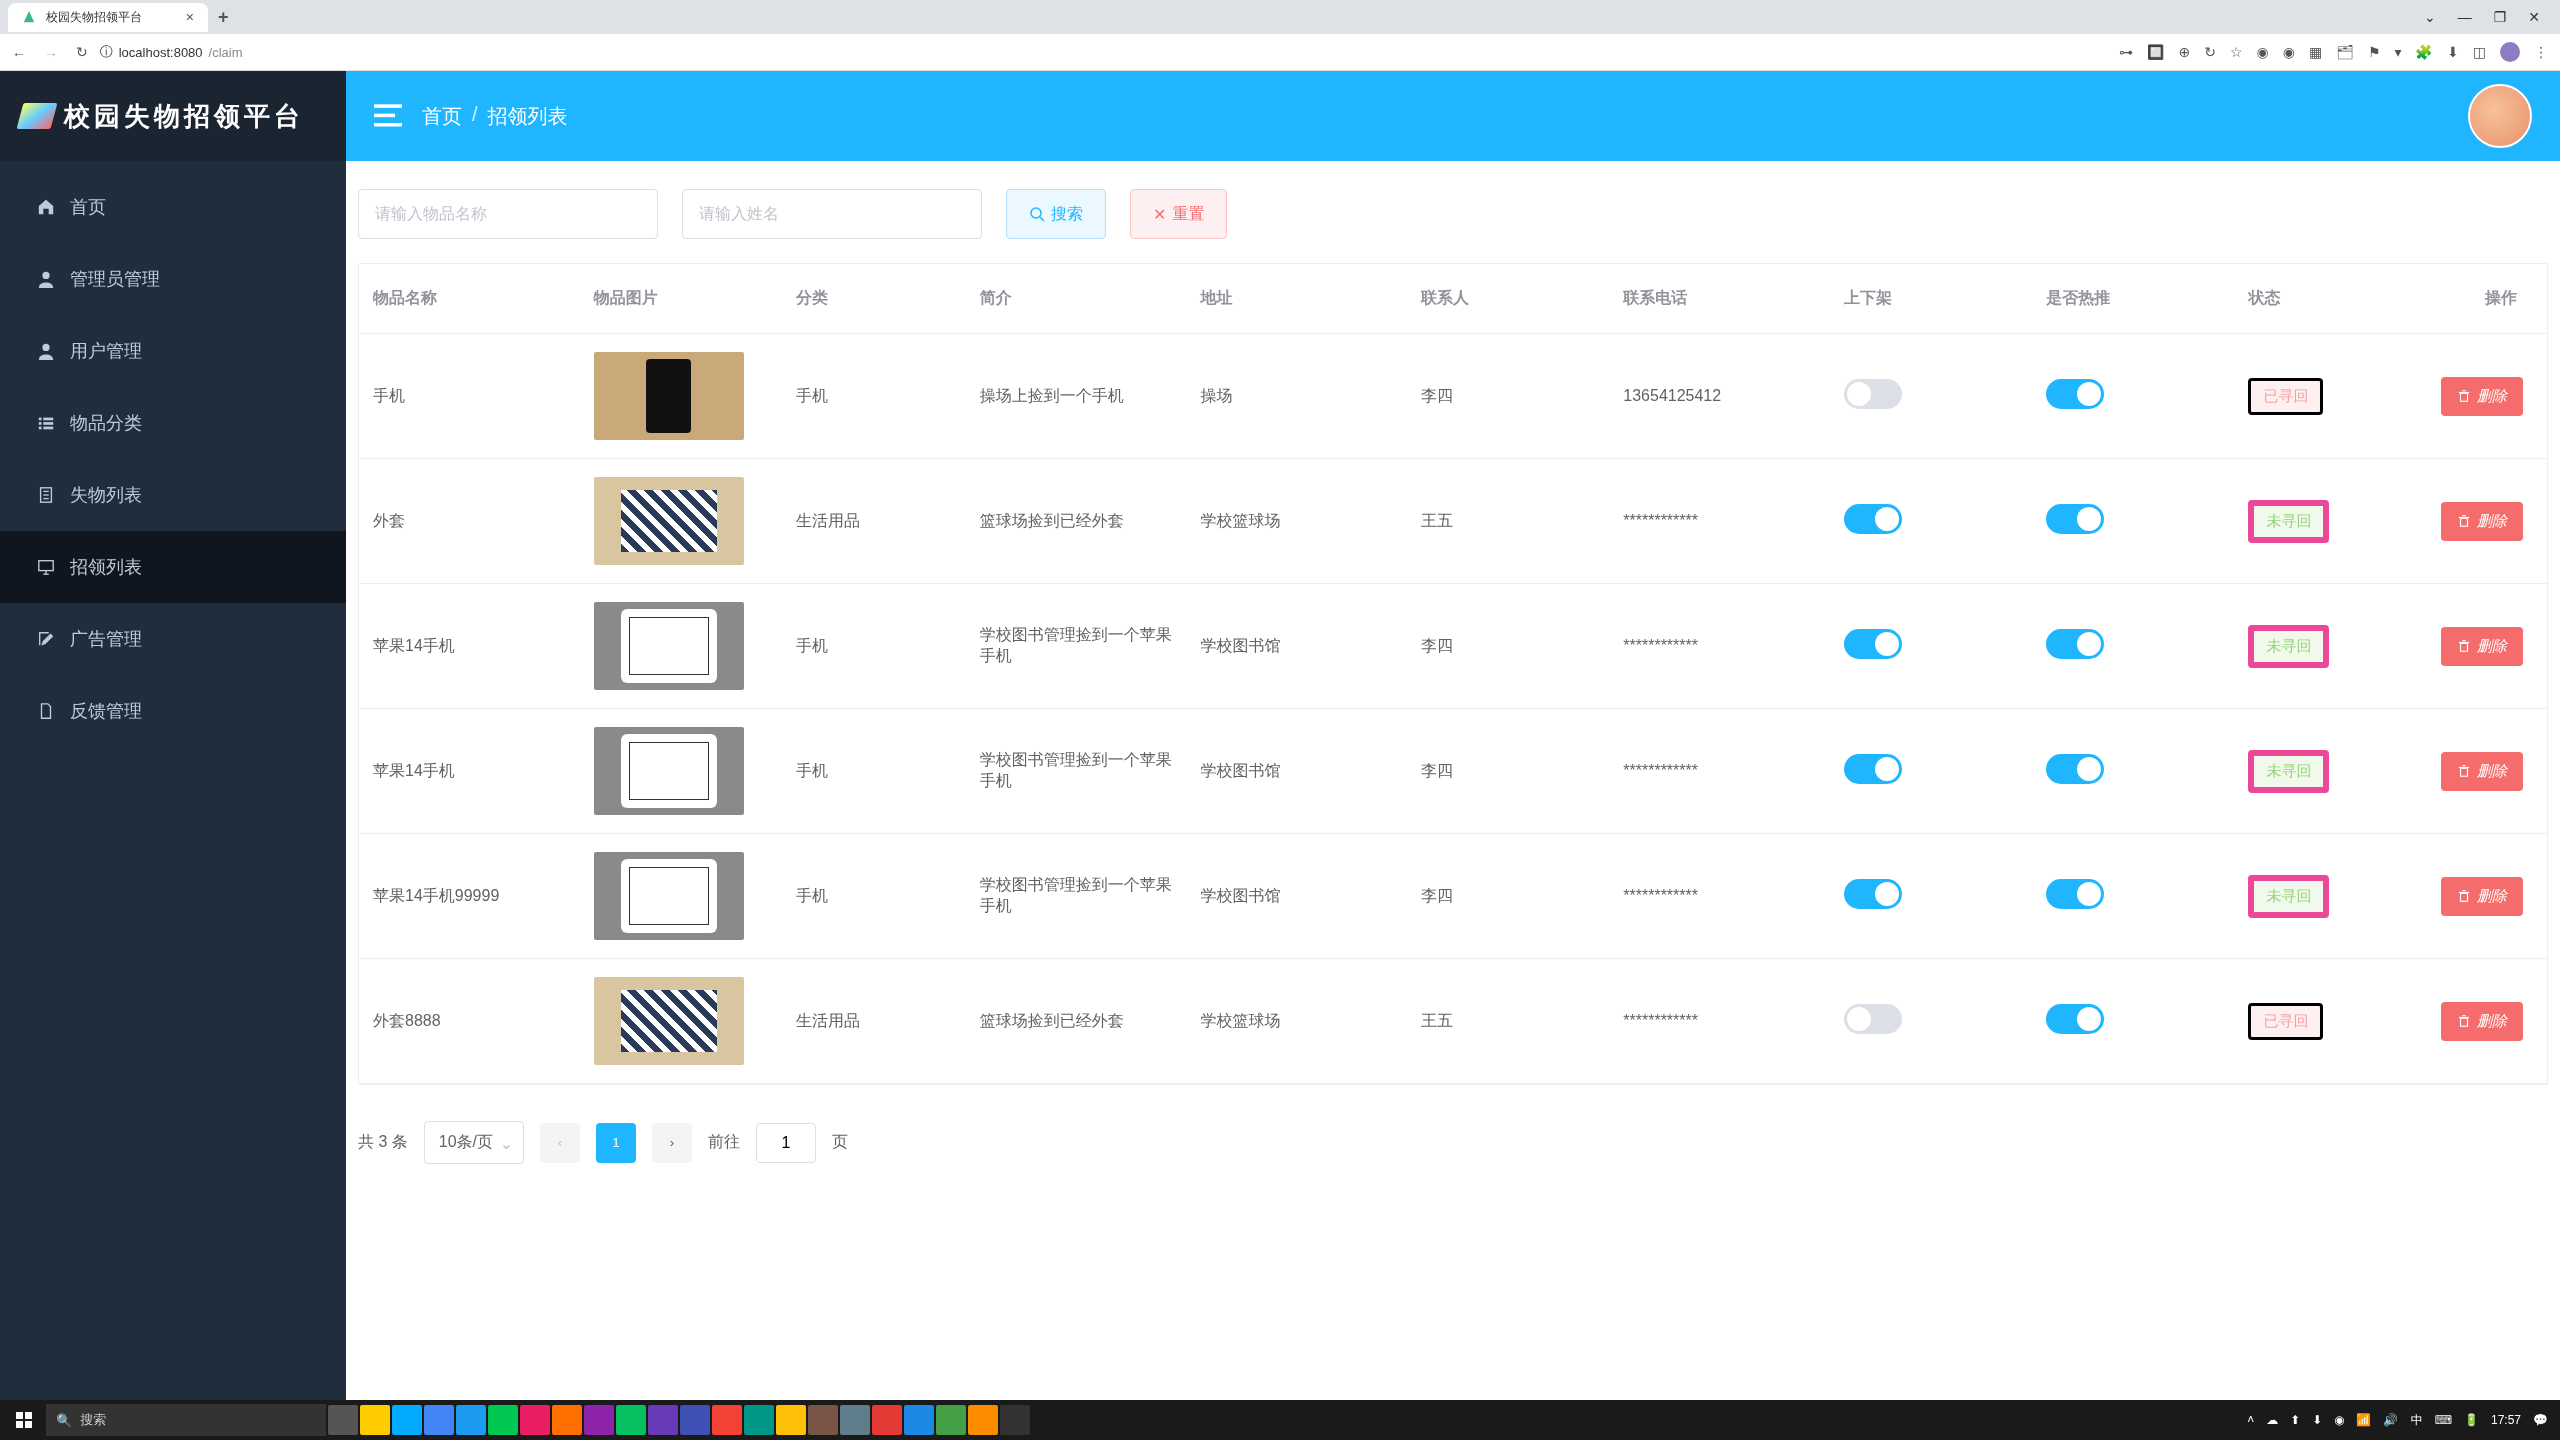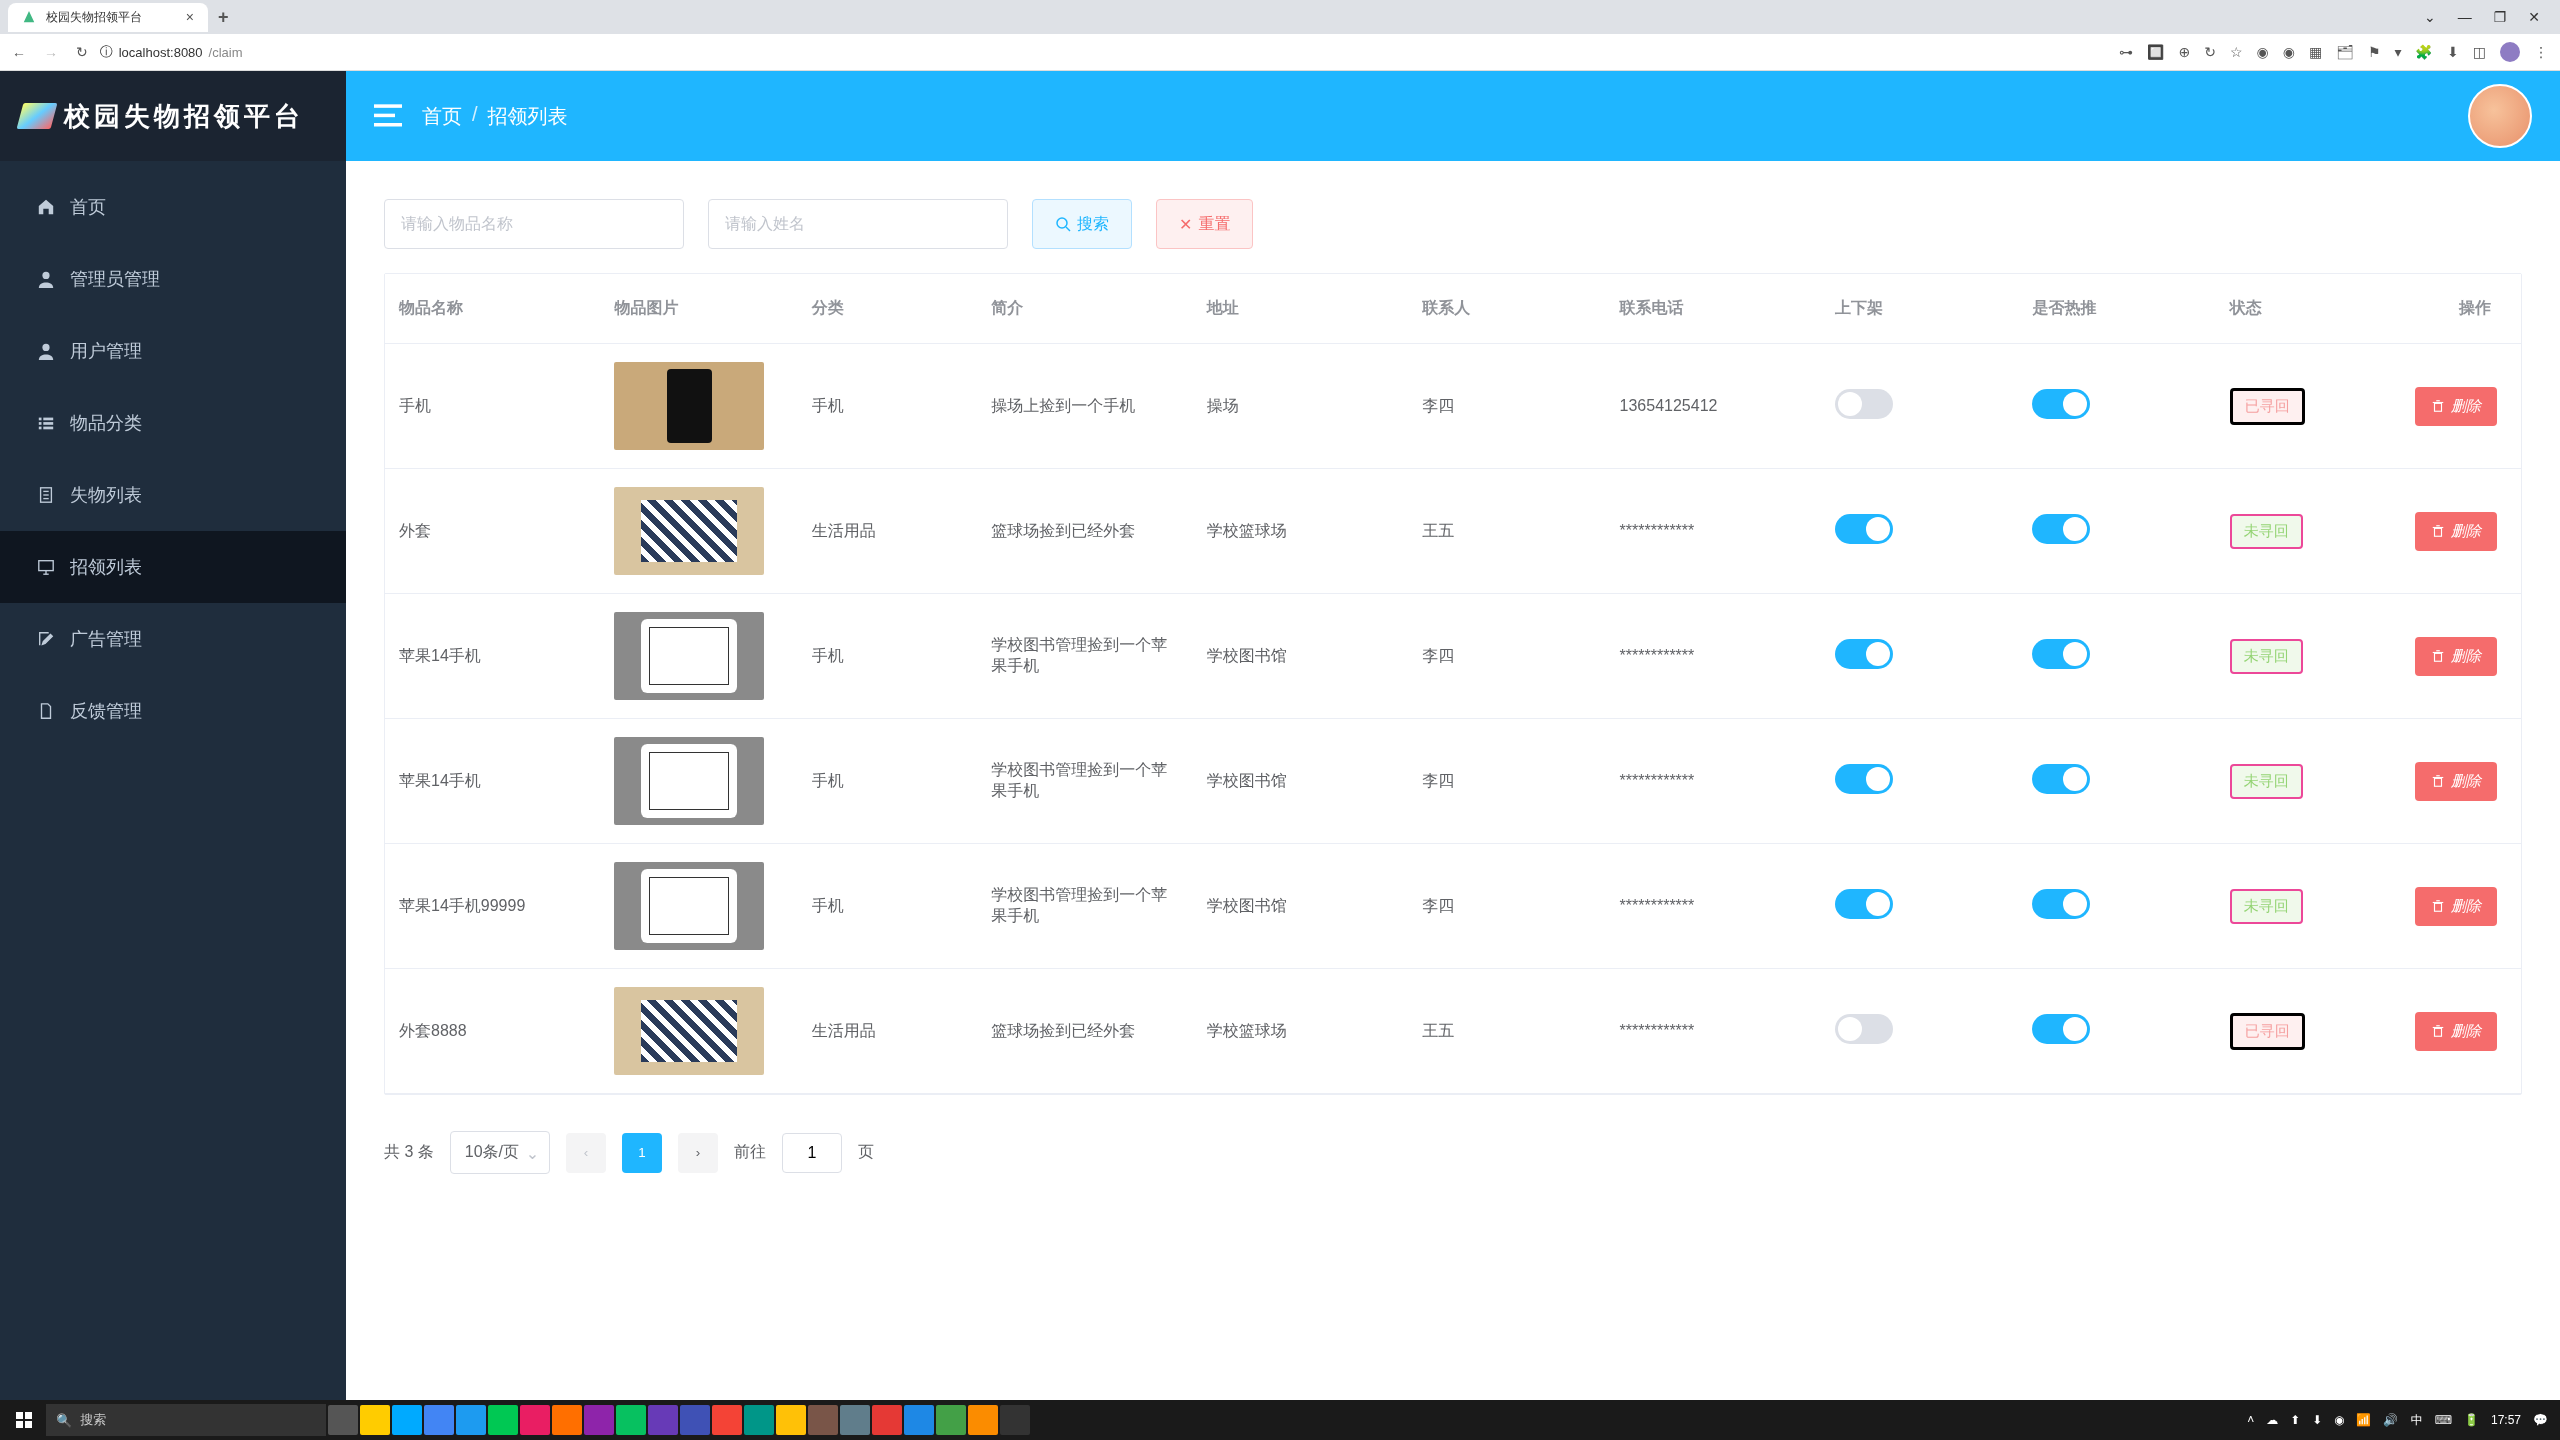--- a/index.html
+++ b/index.html
@@ -31,21 +31,21 @@
 .menu-item.active { color:#ff923a; background:#0f1620;}
 .menu-icon { width:20px; height:20px; display:inline-flex; align-items:center; justify-content:center;}
 
 .main { flex: 1; display:flex; flex-direction:column; background:#fff; overflow:hidden;}
 .topbar { height: 90px; background:#23b8ff; background:#1fb6ff; display:flex; align-items:center; padding: 0 28px; gap: 20px;}
 .hamburger { color:#fff; font-size: 26px; }
 .breadcrumb { color:#fff; font-size: 20px; display:flex; gap: 10px;}
 .breadcrumb .sep { opacity: 0.8;}
 .avatar { margin-left:auto; width:64px; height:64px; border-radius:50%; background: radial-gradient(circle at 40% 40%, #f7c29b, #e8916b); border: 2px solid #fff; overflow:hidden;}
 
-.content { padding: 38px; overflow-y:auto; flex:1;}
+.content { padding: 12px; overflow-y:auto; flex:1;margin-top:16px;}
 .search-row { display:flex; gap: 24px; align-items:center; margin-bottom: 24px;}
 .input { height: 50px; border: 1px solid #dcdfe6; border-radius: 4px; padding: 0 16px; font-size: 16px; width: 300px; color:#606266; outline:none;}
 .input::placeholder { color:#c0c4cc;}
 .btn { height: 50px; padding: 0 22px; border-radius:4px; font-size:16px; display:inline-flex; align-items:center; gap:6px; cursor:pointer; background:#fff;}
 .btn-search { border:1px solid #b3e0ff; color:#1fb6ff; background:#ecf8ff;}
 .btn-reset { border:1px solid #fbc4c4; color:#f56c6c; background:#fef0f0;}
 
 .table { width:100%; border: 1px solid #ebeef5; border-radius:2px;}
 .table-header, .table-row { display:grid; grid-template-columns: 1.2fr 1.1fr 1fr 1.2fr 1.2fr 1.1fr 1.2fr 1.1fr 1.1fr 0.9fr 0.8fr; align-items:center;}
 .table-header { background:#fff; border-bottom: 1px solid #ebeef5;}
@@ -64,21 +64,21 @@
 
 .switch { width: 58px; height: 30px; border-radius: 15px; position:relative; display:inline-block;}
 .switch.on { background:#1fb6ff;}
 .switch.off { background:#dcdfe6;}
 .switch::after { content:""; position:absolute; width:24px; height:24px; background:#fff; border-radius:50%; top:3px; transition:all .2s;}
 .switch.on::after { right:3px;}
 .switch.off::after { left:3px;}
 
 .badge { display:inline-block; padding: 6px 12px; border-radius:4px; font-size:15px;}
 .badge-found { background:#fef0f0; color:#f5a0a0; border:3px solid #000000;}
-.badge-notfound { background:#f0f9eb; color:#95d475; border:2px solid #ec4899;font-family:Liberation Serif, serif;}
+.badge-notfound { background:#f0f9eb; color:#95d475; border:6px solid #ec4899;font-family:Liberation Serif, serif;}
 
 .btn-delete { background:#f56c6c; color:#fff; border:none; padding: 10px 16px; border-radius:4px; font-size:15px; display:inline-flex; align-items:center; gap:6px; cursor:pointer;font-style:italic;}
 
 .pagination { display:flex; align-items:center; gap: 16px; margin-top: 36px; font-size:16px; color:#606266;}
 .page-select { border:1px solid #dcdfe6; border-radius:4px; padding: 10px 30px 10px 14px; position:relative;}
 .page-btn { width:40px; height:40px; border:none; background:#f4f4f5; border-radius:4px; color:#606266; display:inline-flex; align-items:center; justify-content:center; cursor:pointer;}
 .page-btn.active { background:#1fb6ff; color:#fff;}
 .page-btn.disabled { color:#c0c4cc; cursor:not-allowed;}
 .page-input { width:60px; height:40px; border:1px solid #dcdfe6; border-radius:4px; text-align:center; font-size:16px;}
 

